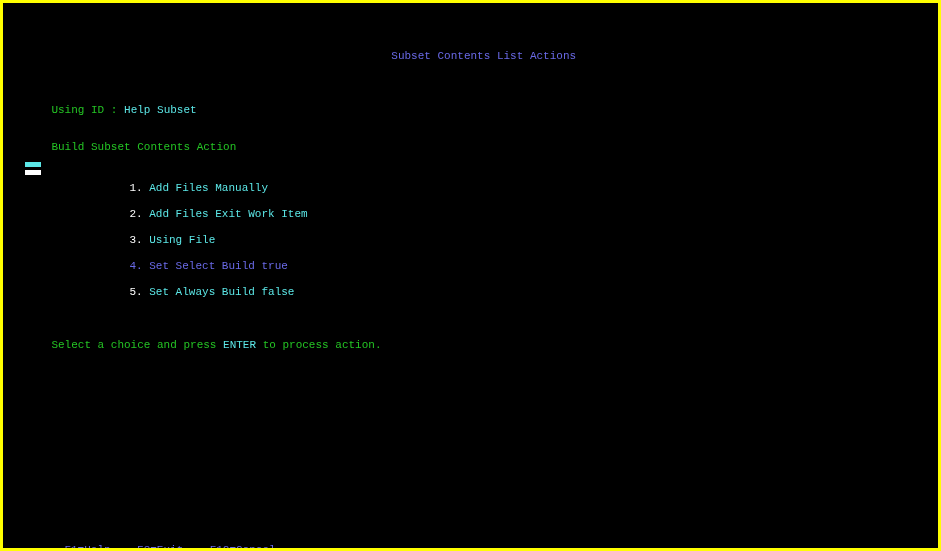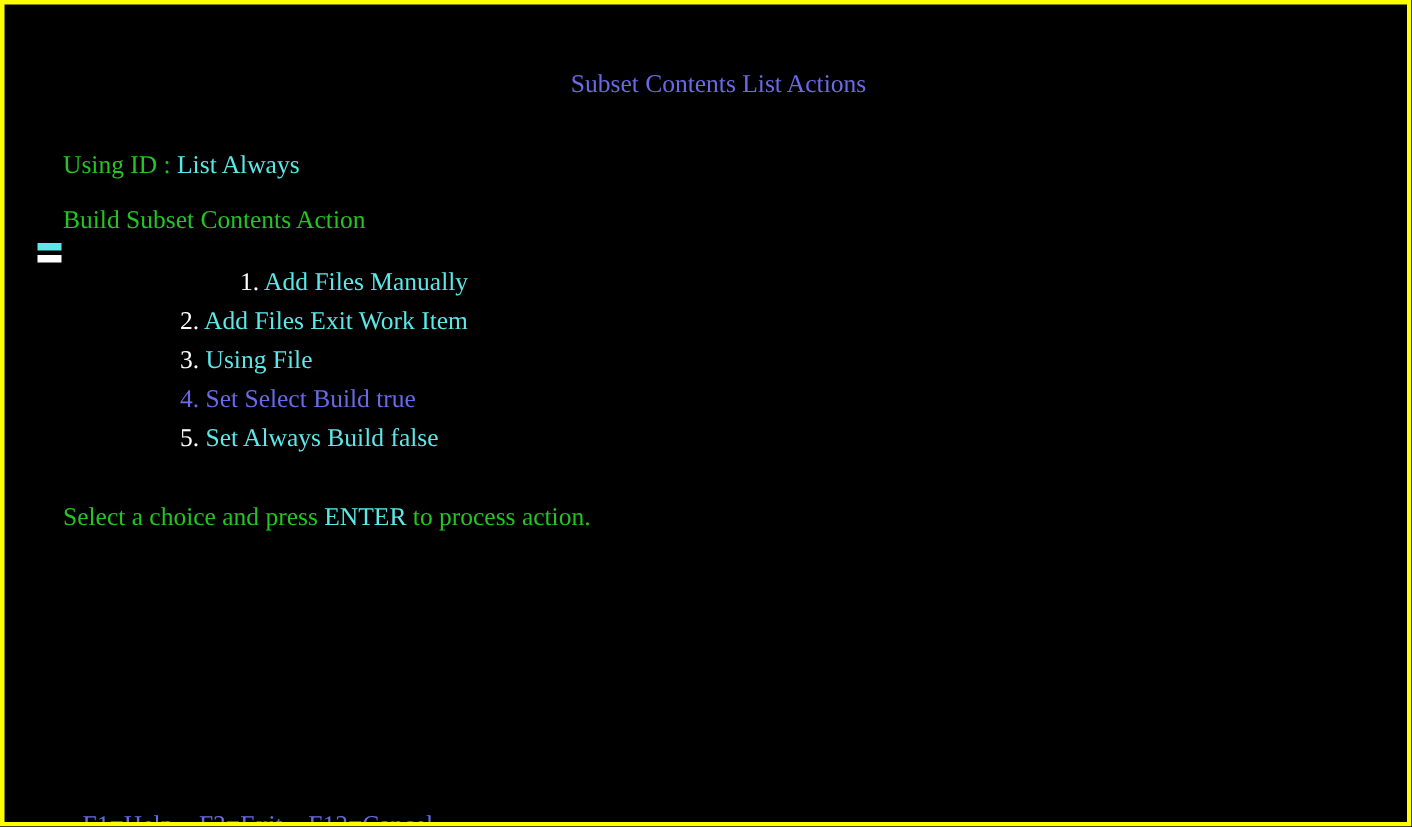--- a/index.html
+++ b/index.html
@@ -23,22 +23,22 @@
     letter-spacing: 0px;
   }
 
   
   .row {
     position: absolute;
     left: 0;
     white-space: pre;
     height: 26px;
     line-height: 26px;
-    font-size: 17px;
-    font-family: Liberation Serif, serif;
+    font-size: 11px;
+    font-family: Liberation Mono, monospace;
   }
 
   .c-title   { color: #6a6ae8; }
   .c-green   { color: #24c424; }
   .c-cyan    { color: #5ce8e8; }
   .c-blue    { color: #6a6ae8; }
 
   
   #cursor {
     position: absolute;
@@ -67,33 +67,33 @@
 </head>
 <body>
 
 <div id="screen">
 
   <div class="row c-title" style="top:14px; left:0; width:935px; text-align:center;">
     <span>Subset Contents List Actions</span>
   </div>
 
   <div class="row" style="top:68px; left:22px;">
-    <span class="c-green">Using ID :</span><span class="c-green"> </span><span class="c-cyan">List Always</span>
+    <span class="c-green">Using ID :</span><span class="c-green"> </span><span class="c-cyan">Help Subset</span>
   </div>
 
   <div class="row c-green" style="top:105px; left:22px;">
     <span>Build Subset Contents Action</span>
   </div>
 
   <div id="cursor">
     <span class="bar-top"></span>
     <span class="bar-bottom"></span>
   </div>
 
-  <div class="row" style="top:146px; left:100px;margin-left:40px;">
+  <div class="row" style="top:146px; left:100px;">
     <span class="num">1.</span><span class="num"> </span><span class="lbl">Add Files Manually</span>
   </div>
 
   <div class="row" style="top:172px; left:100px;">
     <span class="num">2.</span><span class="num"> </span><span class="lbl">Add Files Exit Work Item</span>
   </div>
 
   <div class="row" style="top:198px; left:100px;">
     <span class="num">3.</span><span class="num"> </span><span class="lbl">Using File</span>
   </div>

